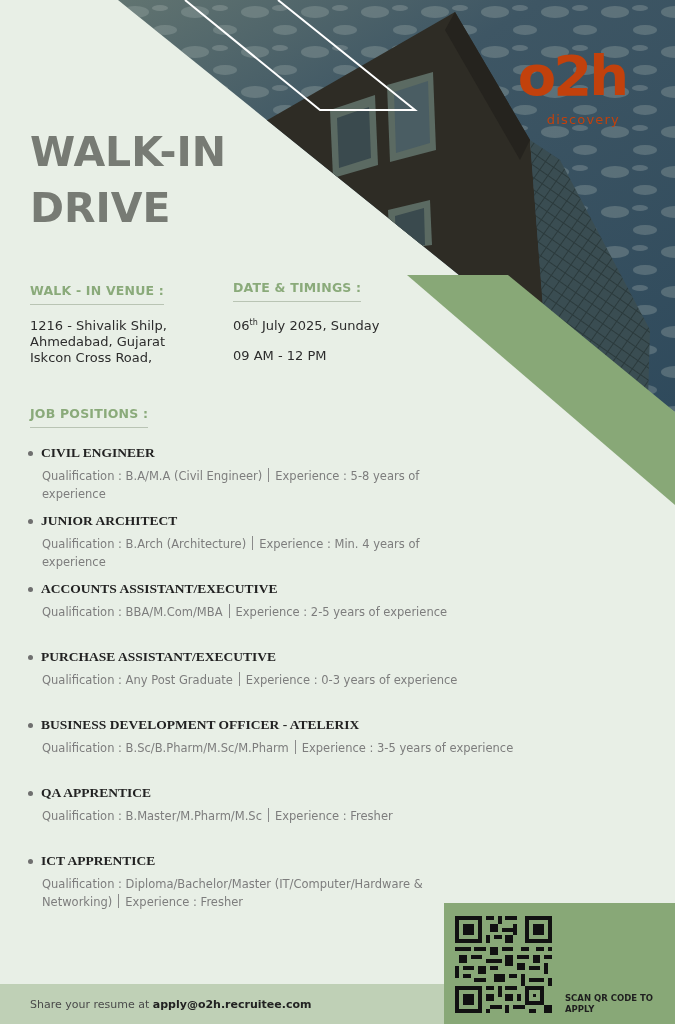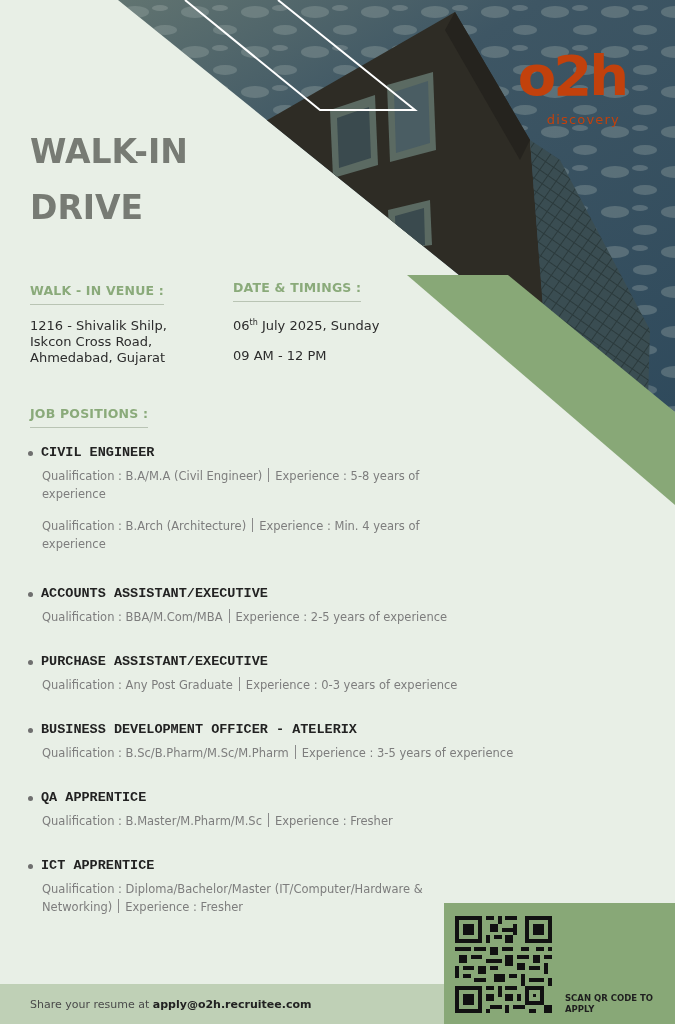--- a/index.html
+++ b/index.html
@@ -5,36 +5,36 @@
   * { box-sizing: border-box; margin: 0; padding: 0; }
   html, body { width: 675px; height: 1024px; overflow: hidden; }
   body { background: #e8efe6; font-family: "Liberation Sans", "DejaVu Sans", sans-serif; position: relative; }
   .poster { position: absolute; left: 0; top: 0; width: 675px; height: 1024px; overflow: hidden; background: #e8efe6; }
   .bg-svg { position: absolute; left: 0; top: 0; width: 675px; height: 1024px; }
 
   .logo { position: absolute; left: 476px; top: 48px; width: 150px; text-align: right; color: #c2410c; }
   .logo-mark { font-family: "DejaVu Sans", sans-serif; font-weight: bold; font-size: 56px; line-height: 56px; letter-spacing: -3px; }
   .logo-sub { font-family: "DejaVu Sans", sans-serif; font-size: 13px; letter-spacing: 1.2px; margin-top: 8px; padding-right: 6px; }
 
-  .title { position: absolute; left: 30px; top: 124px; color: #777b74; font-family: "DejaVu Sans", sans-serif; font-weight: bold; font-size: 33px; line-height: 56px; letter-spacing: 0px; }
+  .title { position: absolute; left: 30px; top: 124px; color: #777b74; font-family: "DejaVu Sans", sans-serif; font-weight: bold; font-size: 41px; line-height: 56px; letter-spacing: 0px; }
 
   .section-label { position: absolute; color: #8aaa7a; font-family: "DejaVu Sans", sans-serif; font-weight: bold; font-size: 12.5px; letter-spacing: 0.2px; padding-bottom: 6px; border-bottom: 1.5px solid #b9c4b4; white-space: nowrap; }
   .venue-label { left: 30px; top: 283px; }
   .date-label { left: 233px; top: 280px; }
   .jobs-label { left: 30px; top: 406px; text-align: right; }
 
   .info-text { position: absolute; color: #2c2c2c; font-family: "DejaVu Sans", sans-serif; font-size: 13px; line-height: 16px; }
   .venue-text { left: 30px; top: 318px; width: 190px; }
   .date-text { left: 233px; top: 318px; }
   .time-text { left: 233px; top: 348px; }
   sup { font-size: 8px; vertical-align: 5px; line-height: 0; }
 
   .jobs { position: absolute; left: 28px; top: 444px; width: 540px; }
   .job { position: relative; height: 68px; }
-  .job-title { display: flex; align-items: center; color: #222; font-family: Liberation Mono, monospace; font-weight: bold; font-size: 13.5px; line-height: 18px; }
+  .job-title { display: flex; align-items: center; color: #222; font-family: Liberation Serif, serif; font-weight: bold; font-size: 13.5px; line-height: 18px; }
   .bullet { width: 5px; height: 5px; border-radius: 50%; background: #6f6f6f; margin-right: 8px; flex: none; }
   .job-desc { margin-left: 14px; margin-top: 5px; color: #7d7d7d; font-family: "DejaVu Sans", sans-serif; font-size: 11.5px; line-height: 18px; width: 420px; }
   .sep { display: inline-block; width: 1px; height: 14px; background: #8a8a8a; margin: 0 6px; vertical-align: -2px; }
 
   .footer-bar { position: absolute; left: 0; top: 984px; width: 675px; height: 40px; background: #bfd0b6; }
   .footer-text { position: absolute; left: 30px; top: 998px; color: #4a4a4a; font-family: "DejaVu Sans", sans-serif; font-size: 11px; }
   .footer-text b { color: #222; font-weight: bold; }
 
   .qr-panel { position: absolute; left: 444px; top: 903px; width: 272px; height: 121px; background: #88a877; }
   .qr { position: absolute; left: 11px; top: 13px; width: 97px; height: 97px; }
@@ -93,39 +93,43 @@
   </div>
 
   <div class="title">
     <div>WALK-IN</div>
     <div>DRIVE</div>
   </div>
 
   <div class="section-label venue-label">WALK - IN VENUE :</div>
   <div class="info-text venue-text">
     <div>1216 - Shivalik Shilp,</div>
+    <div>Ahmedabad, Gujarat</div>
     <div>Iskcon Cross Road,</div>
-    <div>Ahmedabad, Gujarat</div>
   </div>
 
   <div class="section-label date-label">DATE &amp; TIMINGS :</div>
   <div class="info-text date-text"><span>06</span><sup>th</sup><span> July 2025, Sunday</span></div>
   <div class="info-text time-text">09 AM - 12 PM</div>
 
   <div class="section-label jobs-label">JOB POSITIONS :</div>
 
   <div class="jobs">
     <div class="job">
       <div class="job-title">
           <span class="bullet"></span>
           <span>CIVIL ENGINEER</span>
         </div>
       <div class="job-desc"><span>Qualification : B.A/M.A (Civil Engineer)</span><span class="sep"></span><span>Experience : 5-8 years of experience</span></div>
     </div>
     <div class="job">
+      <div class="job-title">
+          <span class="bullet"></span>
+          <span>JUNIOR ARCHITECT</span>
+        </div>
       <div class="job-desc"><span>Qualification : B.Arch (Architecture)</span><span class="sep"></span><span>Experience : Min. 4 years of experience</span></div>
     </div>
     <div class="job">
       <div class="job-title">
           <span class="bullet"></span>
           <span>ACCOUNTS ASSISTANT/EXECUTIVE</span>
         </div>
       <div class="job-desc"><span>Qualification : BBA/M.Com/MBA</span><span class="sep"></span><span>Experience : 2-5 years of experience</span></div>
     </div>
     <div class="job">

